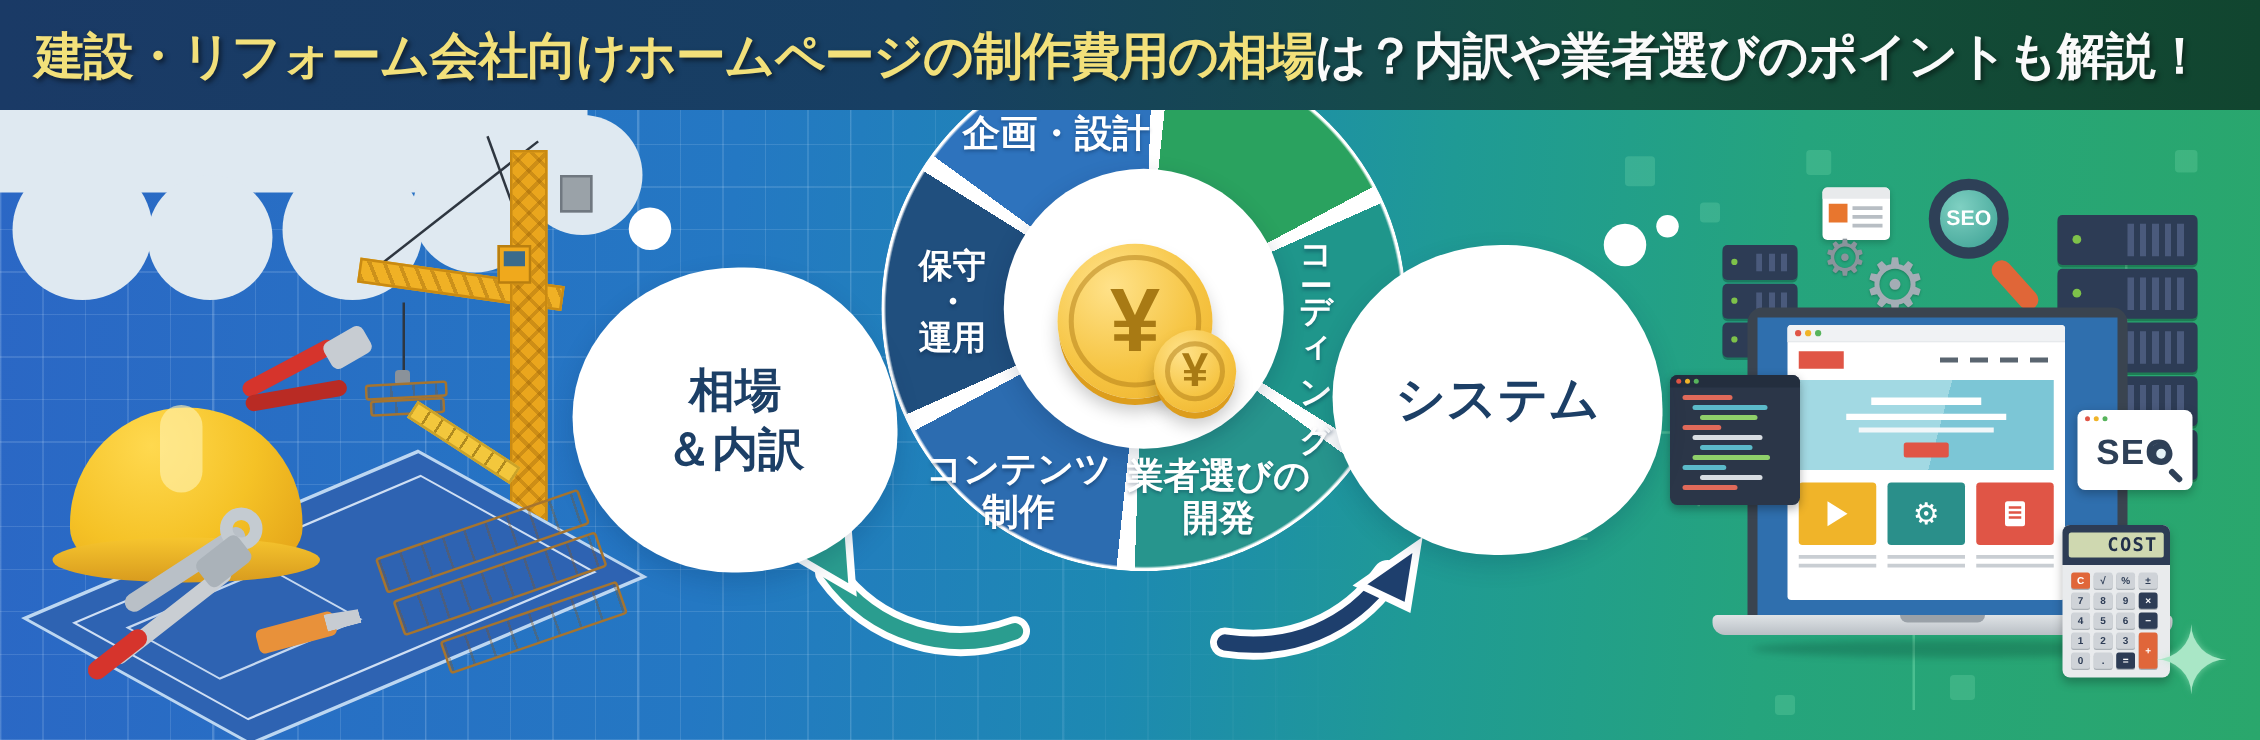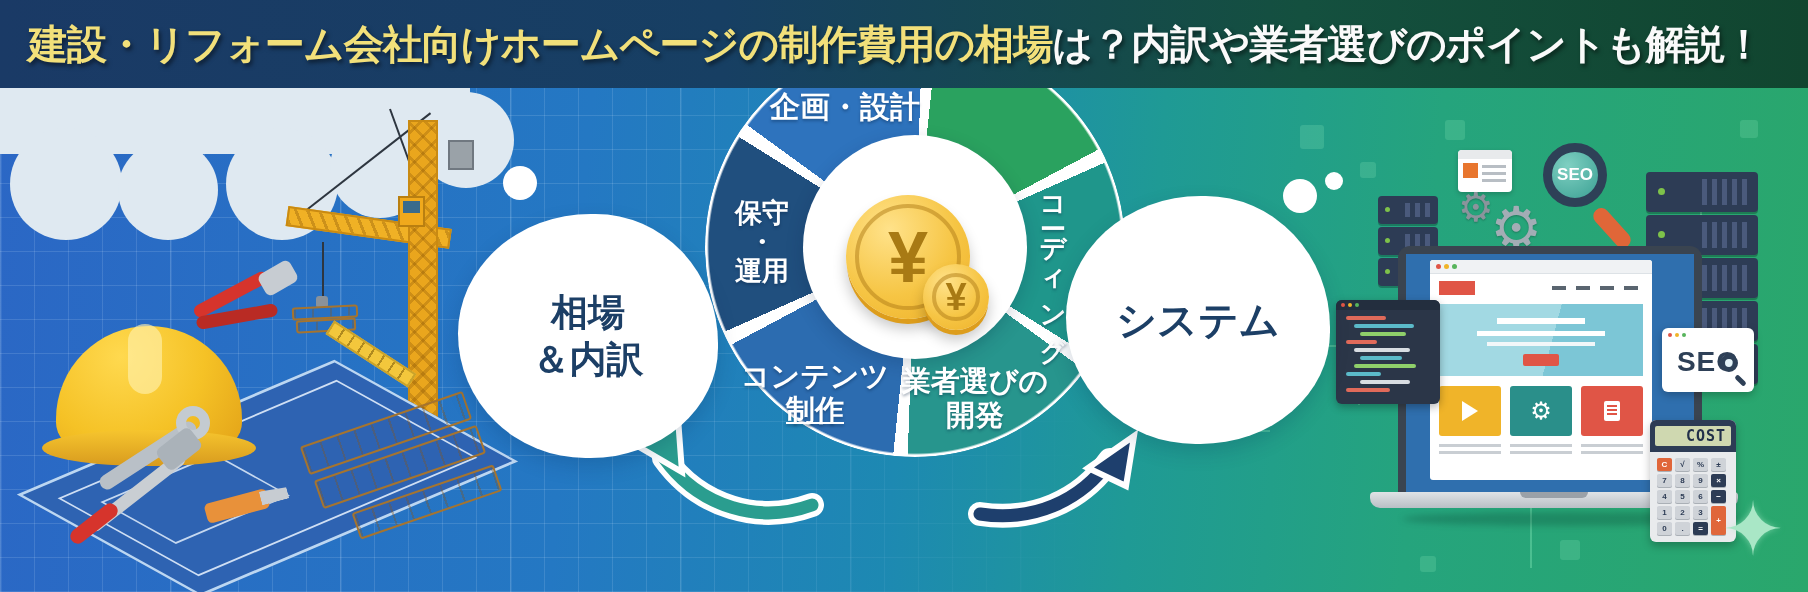--- a/index.html
+++ b/index.html
@@ -372,21 +372,21 @@
         <span style="position:static;">¥</span>
       </div>
     <div class="step-label sl0">企画・設計</div>
     <div class="step-label sl2">コーディング</div>
     <div class="step-label sl3">
       <span style="position:static;display:block;">業者選びの</span>
       <span style="position:static;display:block;">開発</span>
     </div>
     <div class="step-label sl4">
       <span style="position:static;display:block;">コンテンツ</span>
-      <span style="position:static;display:block;text-decoration:underline;">制作</span>
+      <span style="position:static;display:block;">制作</span>
     </div>
     <div class="step-label sl5">
       <span style="position:static;display:block;">保守</span>
       <span style="position:static;display:block;">・</span>
       <span style="position:static;display:block;">運用</span>
     </div>
   </div>
 
   <svg class="arrows" viewBox="0 0 1808 592">
     <path d="M 812 505 C 760 524, 700 508, 664 458" fill="none" stroke="#ffffff" stroke-width="24" stroke-linecap="round"></path>

